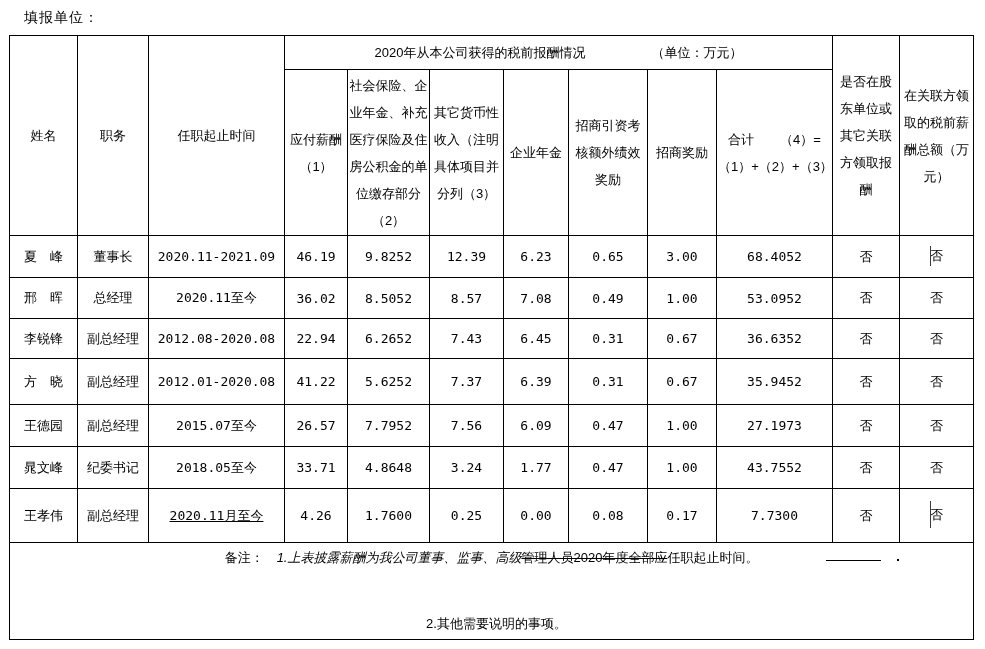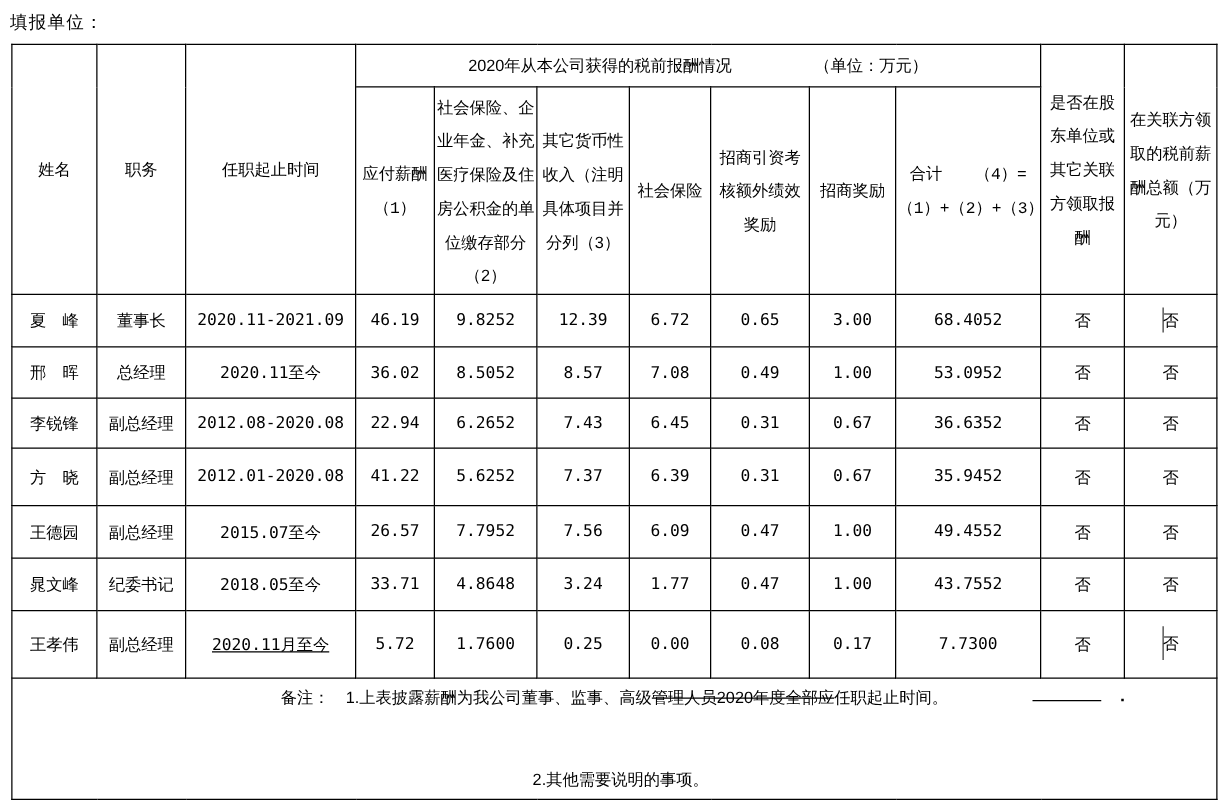--- a/index.html
+++ b/index.html
@@ -5,21 +5,21 @@
   html, body {
     margin: 0; padding: 0;
     width: 985px; height: 649px;
     background: #ffffff;
     color: #000000;
     font-family: "Liberation Sans", "DejaVu Sans", sans-serif;
     overflow: hidden;
   }
   .page-label {
     position: absolute;
-    left: 8px; top: 9px;
+    left: 24px; top: 9px;
     font-size: 14px;
     letter-spacing: 1px;
   }
   table.salary {
     position: absolute;
     left: 9px; top: 35px;
     width: 964px;
     border-collapse: collapse;
     table-layout: fixed;
   }
@@ -34,21 +34,21 @@
   td.band {
     font-size: 13px;
   }
   .band-inner {
     display: flex;
     justify-content: center;
     align-items: center;
     gap: 66px;
   }
   td.hdr { line-height: 27px; }
-  td.hdr .hline { display: block; line-height: 27px; font-family: Liberation Mono, monospace; }
+  td.hdr .hline { display: block; line-height: 27px; }
   .nowrap { white-space: nowrap; }
   td.mono, .mono {
     font-family: "DejaVu Sans Mono", "Liberation Mono", monospace;
     font-size: 13px;
   }
   td.tenure-left { text-align: left; padding-left: 2px; text-decoration: underline; }
   .caret {
     display: inline-block;
     width: 1px; height: 20px;
     background: #3a3a3a;
@@ -61,21 +61,21 @@
   td.remark {
     text-align: left;
     vertical-align: top;
     padding: 5px 4px 0 2px;
     line-height: 30px;
     position: relative;
     font-size: 13px;
   }
   .remark-line2 { margin-left: 10px; margin-top: 36px; }
   .strike { text-decoration: line-through; text-decoration-thickness: 1px; }
-  .remark-indent { margin-left: 13px; }
+  .remark-indent { margin-left: 13px; font-style: italic; }
   .blank-line {
     position: absolute;
     left: 816px; top: 17px;
     width: 55px; height: 1px;
     background: #000;
   }
   .blank-dot {
     position: absolute;
     left: 887px; top: 16px;
     width: 2px; height: 2px;
@@ -118,37 +118,37 @@
     <td rowspan="2" class="hdr">在关联方领取的税前薪酬总额（万元）</td>
   </tr>
 
   <tr style="height:166px">
     <td class="hdr">
       <span class="hline">应付薪酬</span>
       <span class="hline">（1）</span>
     </td>
     <td class="hdr">社会保险、企业年金、补充医疗保险及住房公积金的单位缴存部分（2）</td>
     <td class="hdr">其它货币性收入（注明具体项目并分列（3）</td>
-    <td class="hdr">社会保险</td>
+    <td class="hdr">企业年金</td>
     <td class="hdr">招商引资考核额外绩效奖励</td>
     <td class="hdr">招商奖励</td>
     <td class="hdr">
       <span class="hline nowrap">合计　　（4）=</span>
       <span class="hline nowrap">（1）+（2）+（3）</span>
     </td>
   </tr>
 
   <tr style="height:42px">
     <td>夏　峰</td>
     <td>董事长</td>
     <td class="mono">2020.11-2021.09</td>
     <td class="mono">46.19</td>
     <td class="mono">9.8252</td>
     <td class="mono">12.39</td>
-    <td class="mono">6.72</td>
+    <td class="mono">6.23</td>
     <td class="mono">0.65</td>
     <td class="mono">3.00</td>
     <td class="mono">68.4052</td>
     <td>否</td>
     <td><span class="caret"></span><span>否</span></td>
   </tr>
 
   <tr style="height:41px">
     <td>邢　晖</td>
     <td>总经理</td>
@@ -197,21 +197,21 @@
   <tr style="height:42px">
     <td>王德园</td>
     <td>副总经理</td>
     <td class="mono">2015.07至今</td>
     <td class="mono">26.57</td>
     <td class="mono">7.7952</td>
     <td class="mono">7.56</td>
     <td class="mono">6.09</td>
     <td class="mono">0.47</td>
     <td class="mono">1.00</td>
-    <td class="mono">49.4552</td>
+    <td class="mono">27.1973</td>
     <td>否</td>
     <td>否</td>
   </tr>
 
   <tr style="height:42px">
     <td>晁文峰</td>
     <td>纪委书记</td>
     <td class="mono">2018.05至今</td>
     <td class="mono">33.71</td>
     <td class="mono">4.8648</td>
@@ -221,21 +221,21 @@
     <td class="mono">1.00</td>
     <td class="mono">43.7552</td>
     <td>否</td>
     <td>否</td>
   </tr>
 
   <tr style="height:54px">
     <td>王孝伟</td>
     <td>副总经理</td>
     <td class="mono tenure-left">2020.11月至今</td>
-    <td class="mono">5.72</td>
+    <td class="mono">4.26</td>
     <td class="mono">1.7600</td>
     <td class="mono">0.25</td>
     <td class="mono">0.00</td>
     <td class="mono">0.08</td>
     <td class="mono">0.17</td>
     <td class="mono">7.7300</td>
     <td>否</td>
     <td><span class="caret tall"></span><span>否</span></td>
   </tr>
 

